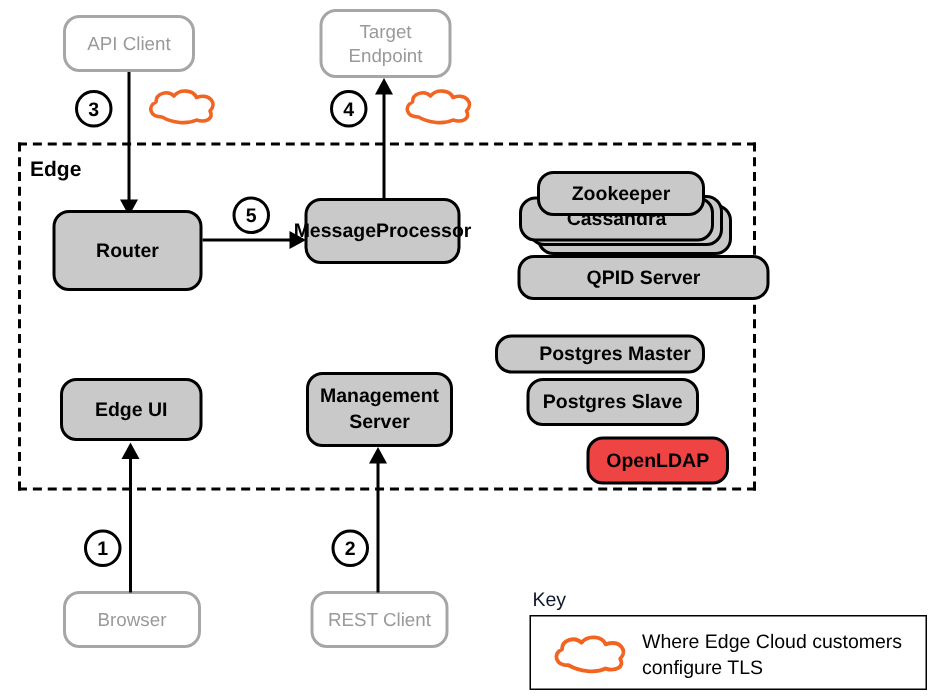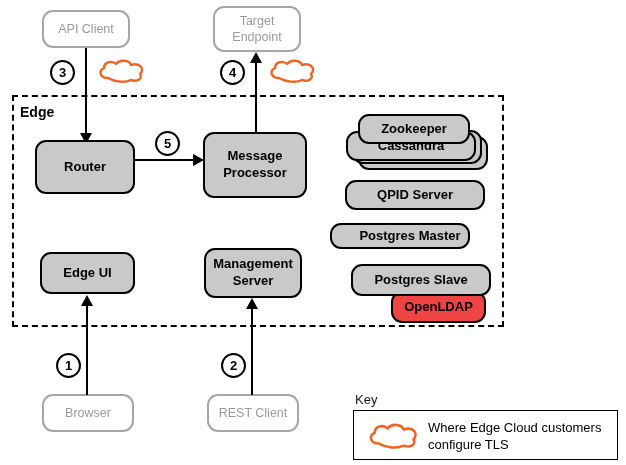--- a/index.html
+++ b/index.html
@@ -186,45 +186,45 @@
   <div class="tls-cloud" style="left:266px; top:58px;">
     <svg width="52" height="26" viewBox="0 0 52 26">
       <path d="M13 20 C5 20 3 13 9 10 C9 4 17 2 21 6 C25 1 34 2 36 7 C45 4 50 11 45 16 C48 21 42 24 36 22 C30 25 20 24 13 20 Z" fill="#ffffff" stroke="#f26422" stroke-width="2.4" stroke-linejoin="round"></path>
     </svg>
   </div>
 
   <div class="node node-internal" style="left:35px; top:140px; width:100px; height:54px;">
     <span class="node-label">Router</span>
   </div>
 
-  <div class="node node-internal" style="left:203px; top:132px; width:104px; height:66px; flex-direction:column;">
+  <div class="node node-internal" style="left:203px; top:132px; width:104px; height:44px; flex-direction:row;">
     <span class="node-label">Message</span>
     <span class="node-label">Processor</span>
   </div>
 
   <div class="hline" style="left:135px; top:159px; width:60px;"></div>
   <div class="arrow-right" style="left:193px; top:154px;"></div>
   <div class="step-badge" style="left:155px; top:131px;">
     <span>5</span>
   </div>
 
   <div class="node node-internal" style="left:358px; top:136px; width:130px; height:34px; z-index:1;"></div>
   <div class="node node-internal" style="left:352px; top:130px; width:130px; height:34px; z-index:2;"></div>
   <div class="node node-internal" style="left:346px; top:131px; width:130px; height:30px; z-index:3;">
     <span class="node-label">Cassandra</span>
   </div>
   <div class="node node-internal" style="left:358px; top:114px; width:112px; height:30px; z-index:4;">
     <span class="node-label">Zookeeper</span>
   </div>
 
-  <div class="node node-internal" style="left:345px; top:180px; width:140px; height:30px;">
+  <div class="node node-internal" style="left:345px; top:170px; width:168px; height:30px;">
     <span class="node-label">QPID Server</span>
   </div>
 
-  <div class="node node-internal" style="left:351px; top:264px; width:140px; height:32px; z-index:1;">
+  <div class="node node-internal" style="left:351px; top:252px; width:115px; height:32px; z-index:1;">
     <span class="node-label">Postgres Slave</span>
   </div>
 
   <div class="node node-internal" style="left:330px; top:223px; width:140px; height:26px; z-index:2;padding-left:20px;">
     <span class="node-label">Postgres Master</span>
   </div>
 
   <div class="node node-light" style="left:391px; top:291px; width:95px; height:32px;">
     <span class="node-label">OpenLDAP</span>
   </div>

